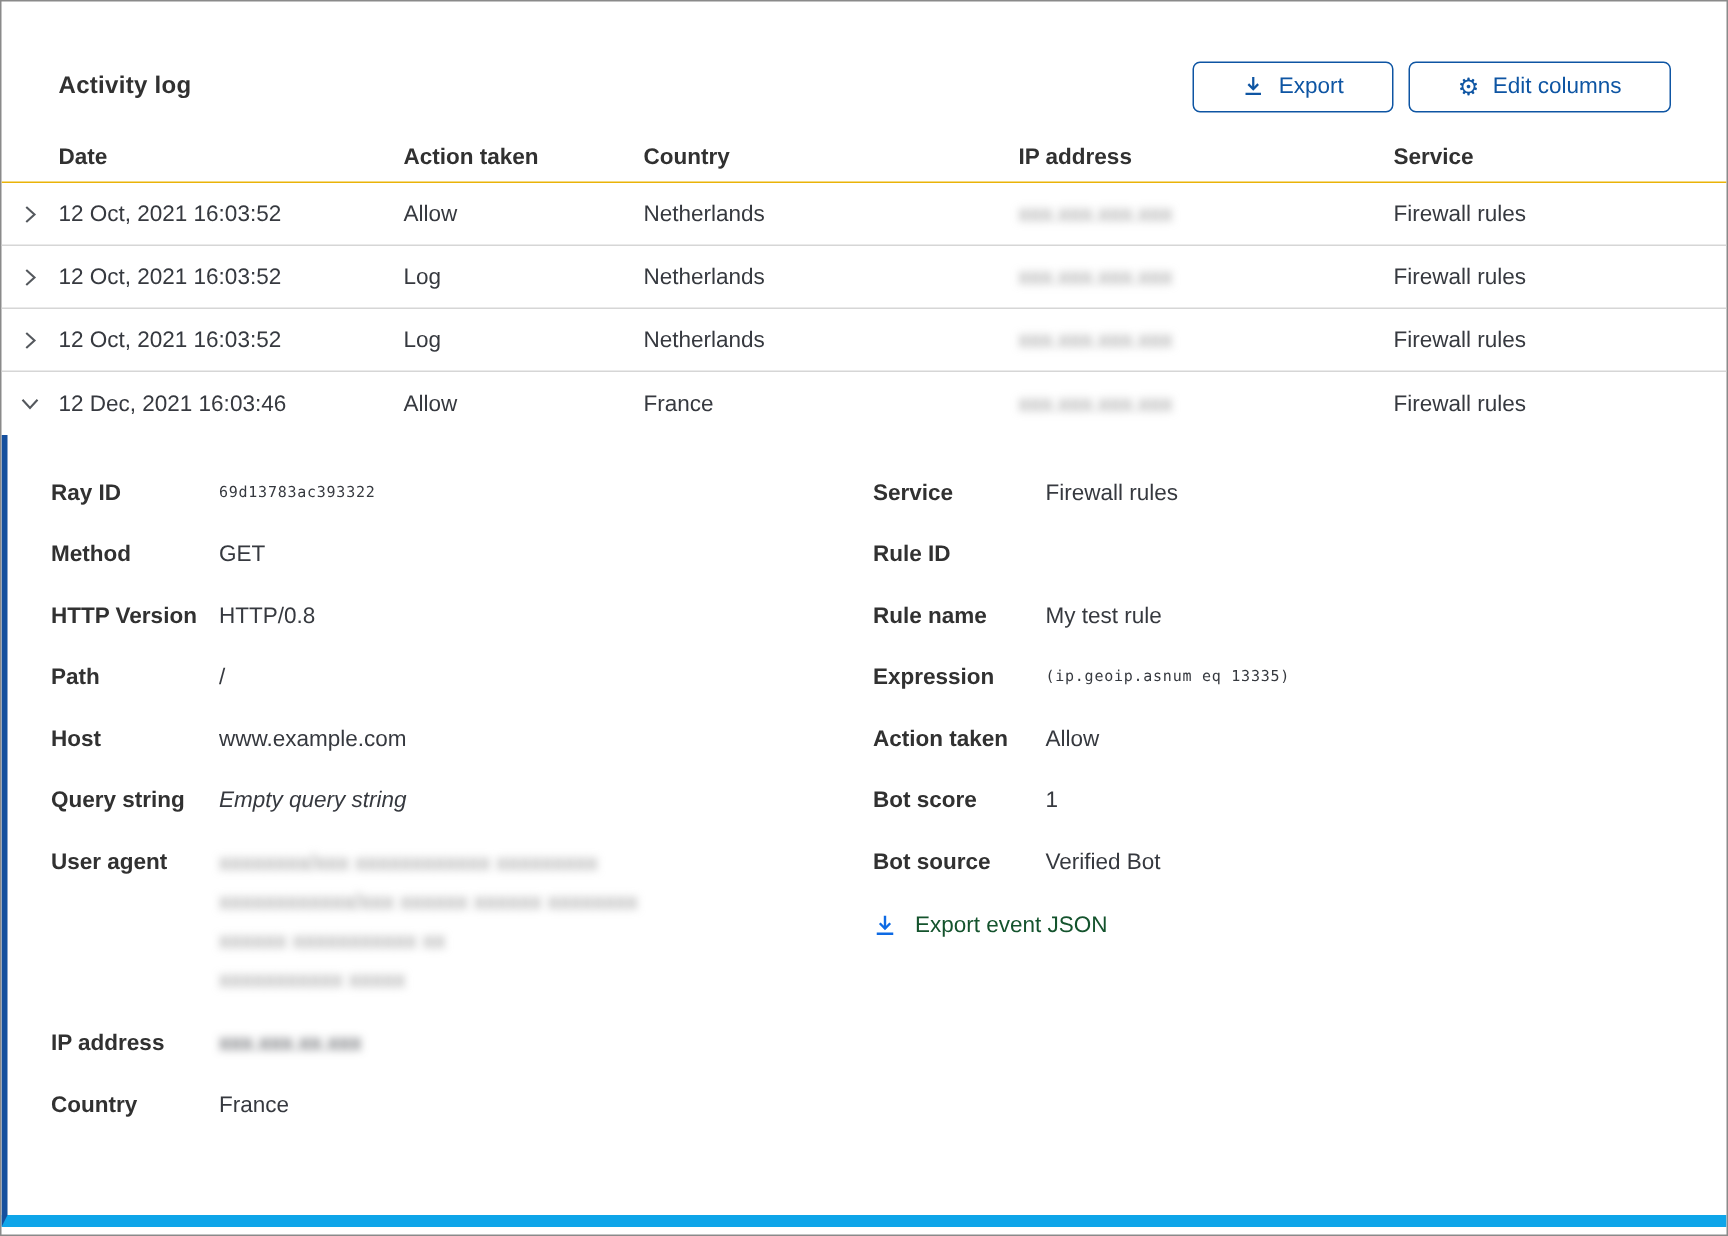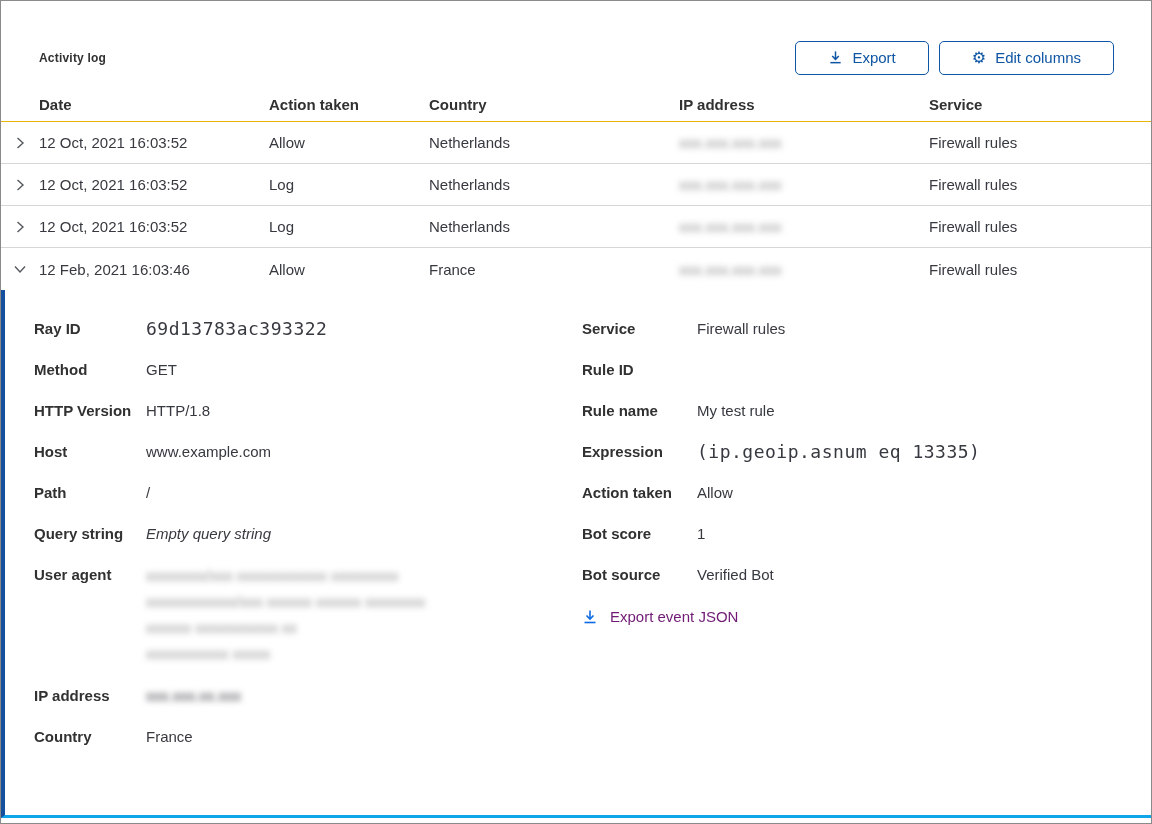--- a/index.html
+++ b/index.html
@@ -15,21 +15,21 @@
     display:flex; flex-direction:column;
     background:#fff;
     overflow:hidden;
   }
   
   .header {
     display:flex; align-items:center; justify-content:space-between;
     padding:26px 37px 0 38px;
     height:87px;
   }
-  .page-title { font-size:12px; font-weight:700; color:#313131; letter-spacing:.2px; }
+  .page-title { font-size:16px; font-weight:700; color:#313131; letter-spacing:.2px; }
   .toolbar { display:flex; gap:10px; }
   .btn {
     display:inline-flex; align-items:center; gap:9px;
     height:34px; padding:0 32px;
     background:#fff;
     border:1px solid #0e55a3; border-radius:5px;
     color:#0e55a3; font-size:15px; font-family:inherit;
     cursor:pointer;
   }
   .btn .glyph { display:inline-flex; align-items:center; }
@@ -57,48 +57,48 @@
   .redacted {
     color:#8f8f8f;
     filter:blur(3px);
     user-select:none;
     white-space:nowrap;
   }
   
   .detail {
     flex:1;
     border-left:4px solid #15509e;
-    border-bottom:3px solid #0ea5e9;
+    border-bottom:8px solid #0ea5e9;
     margin-bottom:5px;
     padding:27px 0 0 29px;
     display:grid;
     grid-template-columns:548px 1fr;
     align-items:start;
   }
   .field {
     display:flex;
     margin-bottom:17px;
     line-height:24px;
   }
   .field .flabel {
     flex:0 0 112px;
     font-weight:700; color:#313131;
   }
   .dcol-right .field .flabel { flex:0 0 115px; }
   .field .fvalue { color:#36393f; }
   .mono {
     font-family:"DejaVu Sans Mono","Liberation Mono",monospace;
-    font-size:18px; color:#676c72; letter-spacing:.5px;
+    font-size:10px; color:#676c72; letter-spacing:.5px;
   }
   .fvalue.mono.wrap { width:262px; word-break:break-all; line-height:26px; }
   .italic { font-style:italic; color:#55595e;text-align:center; }
   .ua-lines { display:flex; flex-direction:column; line-height:26px; }
   .export-link {
     display:inline-flex; align-items:center; gap:12px;
-    color:#701a75; font-size:15px; text-decoration:none;
+    color:#14532d; font-size:15px; text-decoration:none;
     margin-top:4px; cursor:pointer;
   }
 </style>
 </head>
 <body>
 
 <div class="page">
 
   <div class="header">
     <h1 class="page-title">Activity log</h1>
@@ -167,49 +167,49 @@
     <div><span class="redacted">xxx.xxx.xxx.xxx</span></div>
     <div>Firewall rules</div>
   </div>
 
   <div class="grid trow expanded">
     <div class="chev-cell">
       <svg width="16" height="16" viewBox="0 0 16 16" fill="none" stroke="#55595e" stroke-width="1.4">
           <path d="M3 5.5 8 11l5-5.5"></path>
         </svg>
     </div>
-    <div>12 Feb, 2021 16:03:46</div>
+    <div>12 Dec, 2021 16:03:46</div>
     <div>Allow</div>
     <div>France</div>
     <div><span class="redacted">xxx.xxx.xxx.xxx</span></div>
     <div>Firewall rules</div>
   </div>
 
   <section class="detail">
 
     <div class="dcol-left">
       <div class="field">
         <span class="flabel">Ray ID</span>
         <span class="fvalue mono">69d13783ac393322</span>
       </div>
       <div class="field">
         <span class="flabel">Method</span>
         <span class="fvalue">GET</span>
       </div>
       <div class="field">
         <span class="flabel">HTTP Version</span>
-        <span class="fvalue">HTTP/1.8</span>
+        <span class="fvalue">HTTP/0.8</span>
+      </div>
+      <div class="field">
+        <span class="flabel">Path</span>
+        <span class="fvalue">/</span>
       </div>
       <div class="field">
         <span class="flabel">Host</span>
         <span class="fvalue">www.example.com</span>
-      </div>
-      <div class="field">
-        <span class="flabel">Path</span>
-        <span class="fvalue">/</span>
       </div>
       <div class="field">
         <span class="flabel">Query string</span>
         <span class="fvalue italic">Empty query string</span>
       </div>
       <div class="field">
         <span class="flabel">User agent</span>
         <span class="fvalue ua-lines">
           <span class="redacted">xxxxxxxx/xxx xxxxxxxxxxxx xxxxxxxxx</span>
           <span class="redacted">xxxxxxxxxxxx/xxx xxxxxx xxxxxx xxxxxxxx</span>

